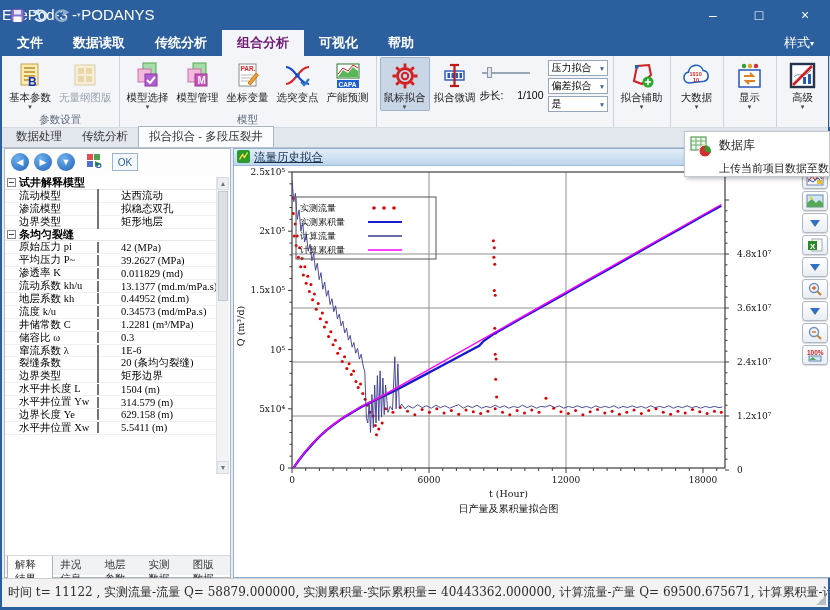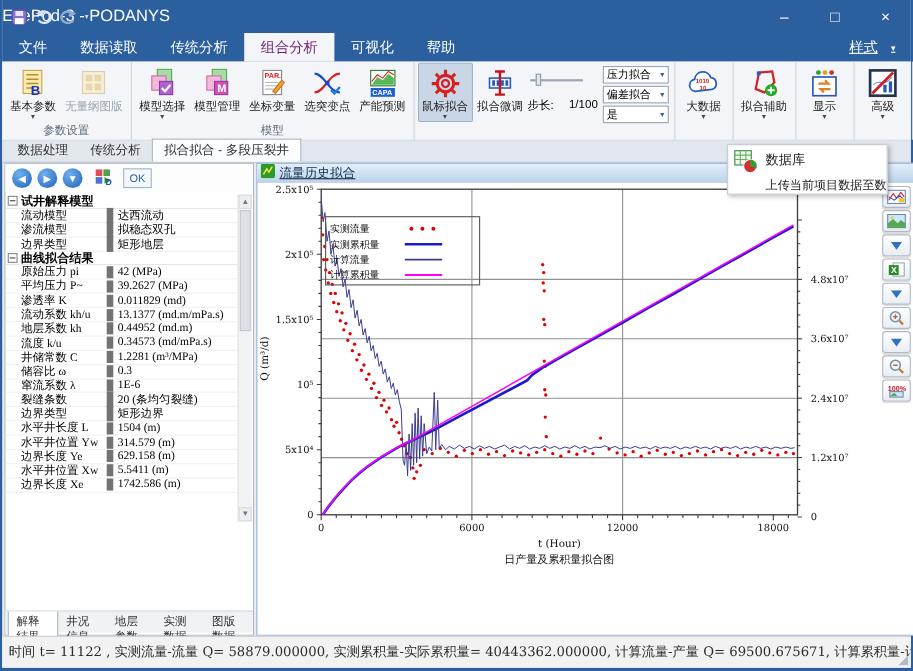--- a/index.html
+++ b/index.html
@@ -9,23 +9,23 @@
          border-left:2px solid #2b5f9e; border-right:2px solid #2b5f9e; border-bottom:3px solid #2b5f9e; }
   
   #titlebar { position:absolute; left:0; top:0; width:100%; height:30px; background:#2b5f9e; display:flex; align-items:center; }
   #qat { display:flex; align-items:center; gap:6px; padding-left:8px; z-index:2; }
   #qat .qbtn { display:flex; align-items:center; }
   #win-title { position:absolute; left:0; right:0; top:0; height:30px; line-height:30px; text-align:left; color:#fff; font-size:15px; }
   #win-controls { position:absolute; right:0; top:0; height:30px; display:flex; }
   #win-controls .wbtn { width:46px; height:30px; color:#fff; font-size:14px; display:flex; align-items:center; justify-content:center; }
   
   #menubar { position:absolute; left:0; top:30px; width:100%; height:26px; background:#2b5f9e; display:flex; align-items:stretch; color:#fff; font-size:13px; }
-  .mtab { padding:0 15px; display:flex; align-items:center; }
+  .mtab { padding:0 15px; display:flex; align-items:center;font-weight:bold; }
   .mtab.active { background:#f3f5f8; color:#701a75; }
-  #menu-right { margin-left:auto; padding:0 14px; display:flex; align-items:center; gap:12px;text-decoration:underline; }
+  #menu-right { margin-left:auto; padding:0 14px; display:flex; align-items:center; gap:0; }
   
   #ribbon { position:absolute; left:0; top:56px; width:100%; height:72px; background:#f3f5f8; border-bottom:1px solid #d4dae2; display:flex; }
   .rgroup { display:flex; flex-direction:column; border-right:1px solid #ccd4de; padding:1px 3px 0 3px; }
   .rgroup-content { display:flex; flex:1; align-items:flex-start; }
   .rgroup-label { height:14px; text-align:center; font-size:10.5px; color:#5d6b7a; line-height:13px; }
   .rbtn { display:flex; flex-direction:column; align-items:center; padding:2px 3px 0 3px; min-width:46px; font-size:10.5px; color:#1e1e1e; border:1px solid transparent; border-radius:2px; }
   .rbtn .ric { height:31px; display:flex; align-items:center; justify-content:center; }
   .rbtn .rlab { line-height:12px; white-space:nowrap; }
   .rbtn .rdd { font-size:7px; color:#444; line-height:7px; }
   .rbtn.active { background:#c9d6e6; border-color:#9fb4cb; }
@@ -49,36 +49,36 @@
   #lp-toolbar { height:26px; display:flex; align-items:center; gap:5px; padding-left:6px; background:#fdfdfd; }
   .circ { width:18px; height:18px; border-radius:50%; background:radial-gradient(circle at 35% 30%, #6fb0ef, #1f62b8); color:#fff; font-size:9px; display:flex; align-items:center; justify-content:center; }
   .okbtn { width:26px; height:18px; border:1px solid #9db4cf; background:#f4f8fc; color:#2b5f9e; font-weight:normal; font-size:10px; display:flex; align-items:center; justify-content:center; margin-left:4px; }
   #pgrid { position:absolute; left:0; top:28px; width:212px; height:297px; overflow:hidden; font-family:"DejaVu Serif", serif; }
   .prow { display:flex; height:12.9px; align-items:center; font-size:10.5px; border-bottom:1px solid #f1f1f1;font-family:Liberation Serif, serif; }
   .prow.head { font-weight:bold; font-size:11px; border-bottom:1px solid #e6e6e6; }
   .prow .exp { width:9px; height:9px; border:1px solid #848484; margin:0 3px 0 2px; position:relative; flex:none; }
   .prow .exp::after { content:""; position:absolute; left:1px; right:1px; top:3px; height:1px; background:#444; }
   .prow .plab { width:92px; padding-left:14px; white-space:nowrap; overflow:hidden; flex:none; }
   .prow.head .plab { width:auto; padding-left:0; }
-  .prow .pval { flex:1; border-left:6px solid #737373; padding-left:4px; white-space:nowrap; overflow:hidden; }
+  .prow .pval { flex:1; border-left:2px solid #737373; padding-left:22px; white-space:nowrap; overflow:hidden; }
   #lp-scroll { position:absolute; right:1px; top:28px; width:13px; height:297px; background:#f2f3f5; border-left:1px solid #dfe2e6; font-size:7px; color:#6e7680; }
   #lp-scroll .sarr { height:13px; display:flex; align-items:center; justify-content:center; background:#eceef1; border:1px solid #d8dce1; }
   #lp-scroll .sthumb { position:absolute; left:1px; right:1px; top:14px; height:110px; background:#dde1e7; border:1px solid #c2c8d0; }
   #lp-scroll .sarr.down { position:absolute; bottom:0; left:0; right:0; }
   #lp-tabs { position:absolute; left:0; bottom:2px; width:100%; height:20px; background:#f0f2f4; border-top:1px solid #d5d9de; display:flex; align-items:flex-start; padding-left:2px; font-size:10.5px; }
   .ltab { padding:2px 7px; color:#333; }
   .ltab.active { background:#fff; border:1px solid #aab4c0; border-top:none; }
   
   #chartpanel { position:absolute; left:231px; top:148px; width:598px; height:430px; background:#fff; border:1px solid #8fb2d4; }
   #chart-titlebar { height:17px; background:linear-gradient(#e3eefa,#bdd5ec); border-bottom:1px solid #9cbcdc; display:flex; align-items:center; gap:4px; padding-left:3px; font-size:11.5px; color:#15304e;text-decoration:underline; }
   #chart-svg { position:absolute; left:0; top:17px; }
   #right-toolbar { position:absolute; right:2px; top:20px; display:flex; flex-direction:column; gap:2px; z-index:5; }
   .rtbtn { width:26px; height:20px; background:linear-gradient(#ffffff,#e9edf2); border:1px solid #aeb8c6; border-radius:3px; display:flex; align-items:center; justify-content:center; box-shadow:0 1px 1px rgba(0,0,0,.15); }
   
-  #popup { position:absolute; left:659px; top:131px; width:146px; height:46px; background:#fff; border:1px solid #c3c8cf; box-shadow:2px 2px 4px rgba(0,0,0,.25); z-index:50; display:flex; padding:4px 0 0 5px; overflow:hidden; }
+  #popup { position:absolute; left:682px; top:131px; width:146px; height:46px; background:#fff; border:1px solid #c3c8cf; box-shadow:2px 2px 4px rgba(0,0,0,.25); z-index:50; display:flex; padding:4px 0 0 5px; overflow:hidden; }
   #popup .ptxt { padding-left:7px; }
   #popup .pt1 { font-size:12px; color:#1e1e1e; margin-top:1px; }
   #popup .pt2 { font-size:11px; color:#1e1e1e; margin-top:7px; white-space:nowrap; }
   
   #statusbar { position:absolute; left:0; top:578px; width:100%; height:29px; background:#f2f2f2; border-top:1px solid #cfcfcf; font-family:"DejaVu Serif", serif; font-size:12px; color:#2c2c2c; line-height:27px; padding-left:6px; white-space:nowrap; overflow:hidden; }
   #grip { position:absolute; right:2px; bottom:2px; width:10px; height:10px;
           background:linear-gradient(135deg, transparent 50%, #b6bcc4 50%); z-index:3; clip-path:polygon(100% 0,100% 100%,0 100%); }
 </style>
 </head>
 <body>
@@ -276,44 +276,44 @@
               <div class="ca">▼</div>
             </div>
           </div>
         </div>
         <div class="rgroup-label">拟合</div>
       </div>
       <div class="rgroup">
         <div class="rgroup-content">
           <div class="rbtn">
             <div class="ric">
-              <svg width="31" height="27">
-                <path d="M8 21 a5.5 5.5 0 0 1 -.5 -10.9 a7.5 7.5 0 0 1 14.6 -1.6 a5.5 5.5 0 0 1 .9 10.8 Z" fill="#fff" stroke="#2060c0" stroke-width="1.6"></path>
-                <text x="8.5" y="13.5" font-size="5.5" font-weight="bold" fill="#d02020">1010</text>
-                <text x="12" y="19.5" font-size="5.5" font-weight="bold" fill="#d02020">10</text>
-              </svg>
-            </div>
-            <div class="rlab">大数据</div>
-            <div class="rdd">▾</div>
-          </div>
-        </div>
-        <div class="rgroup-label"></div>
-      </div>
-      <div class="rgroup">
-        <div class="rgroup-content">
-          <div class="rbtn">
-            <div class="ric">
               <svg width="27" height="27">
                 <path d="M6 19 L9 4 L21 3 L23 13 L14 22 Z" fill="none" stroke="#d02020" stroke-width="2"></path>
                 <rect x="7" y="3" width="3.5" height="3.5" fill="#2060c0"></rect>
                 <circle cx="20" cy="20" r="5.5" fill="#28a828"></circle>
                 <path d="M20 16.8 v6.4 M16.8 20 h6.4" stroke="#fff" stroke-width="1.7"></path>
               </svg>
             </div>
             <div class="rlab">拟合辅助</div>
+            <div class="rdd">▾</div>
+          </div>
+        </div>
+        <div class="rgroup-label"></div>
+      </div>
+      <div class="rgroup">
+        <div class="rgroup-content">
+          <div class="rbtn">
+            <div class="ric">
+              <svg width="31" height="27">
+                <path d="M8 21 a5.5 5.5 0 0 1 -.5 -10.9 a7.5 7.5 0 0 1 14.6 -1.6 a5.5 5.5 0 0 1 .9 10.8 Z" fill="#fff" stroke="#2060c0" stroke-width="1.6"></path>
+                <text x="8.5" y="13.5" font-size="5.5" font-weight="bold" fill="#d02020">1010</text>
+                <text x="12" y="19.5" font-size="5.5" font-weight="bold" fill="#d02020">10</text>
+              </svg>
+            </div>
+            <div class="rlab">大数据</div>
             <div class="rdd">▾</div>
           </div>
         </div>
         <div class="rgroup-label"></div>
       </div>
       <div class="rgroup">
         <div class="rgroup-content">
           <div class="rbtn">
             <div class="ric">
               <svg width="27" height="27">
@@ -385,21 +385,21 @@
         <div class="prow">
           <span class="plab">渗流模型</span>
           <span class="pval">拟稳态双孔</span>
         </div>
         <div class="prow">
           <span class="plab">边界类型</span>
           <span class="pval">矩形地层</span>
         </div>
         <div class="prow head">
           <span class="exp"></span>
-          <span class="plab">曲线拟合结果</span>
+          <span class="plab">条均匀裂缝</span>
         </div>
         <div class="prow">
           <span class="plab">原始压力 pi</span>
           <span class="pval">42 (MPa)</span>
         </div>
         <div class="prow">
           <span class="plab">平均压力 P~</span>
           <span class="pval">39.2627 (MPa)</span>
         </div>
         <div class="prow">
@@ -446,24 +446,20 @@
           <span class="plab">水平井位置 Yw</span>
           <span class="pval">314.579 (m)</span>
         </div>
         <div class="prow">
           <span class="plab">边界长度 Ye</span>
           <span class="pval">629.158 (m)</span>
         </div>
         <div class="prow">
           <span class="plab">水平井位置 Xw</span>
           <span class="pval">5.5411 (m)</span>
-        </div>
-        <div class="prow">
-          <span class="plab">边界长度 Xe</span>
-          <span class="pval">1742.586 (m)</span>
         </div>
       </div>
     <div id="lp-scroll">
       <div class="sarr">▲</div>
       <div class="sthumb"></div>
       <div class="sarr down">▼</div>
     </div>
     <div id="lp-tabs">
         <div class="ltab active">解释结果</div>
         <div class="ltab">井况信息</div>

